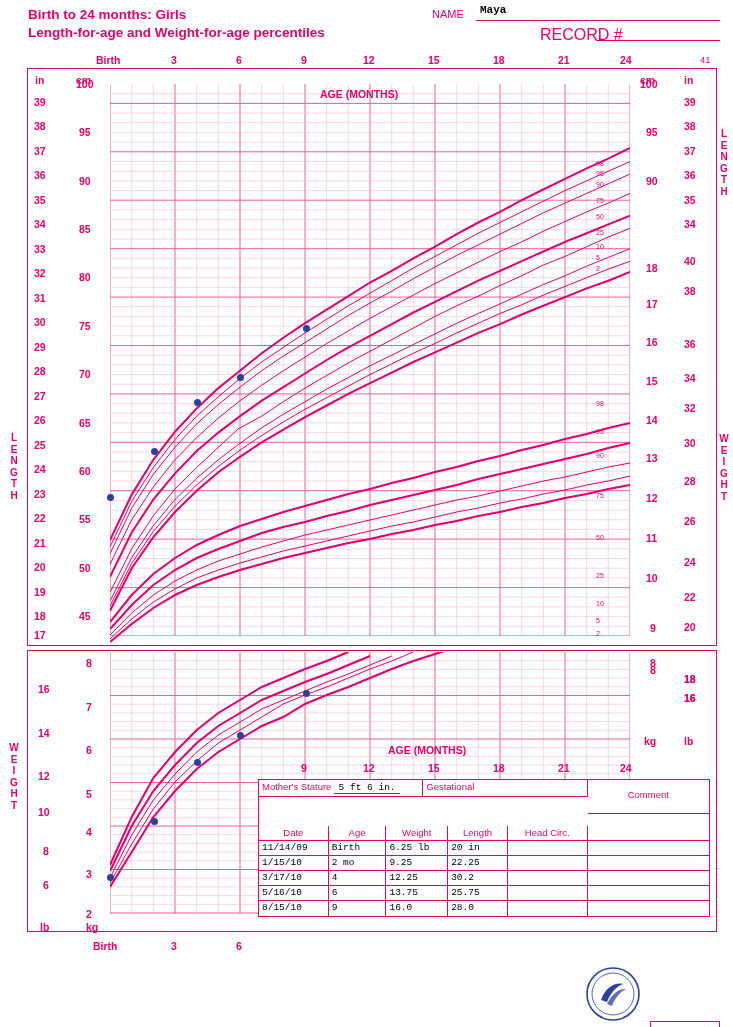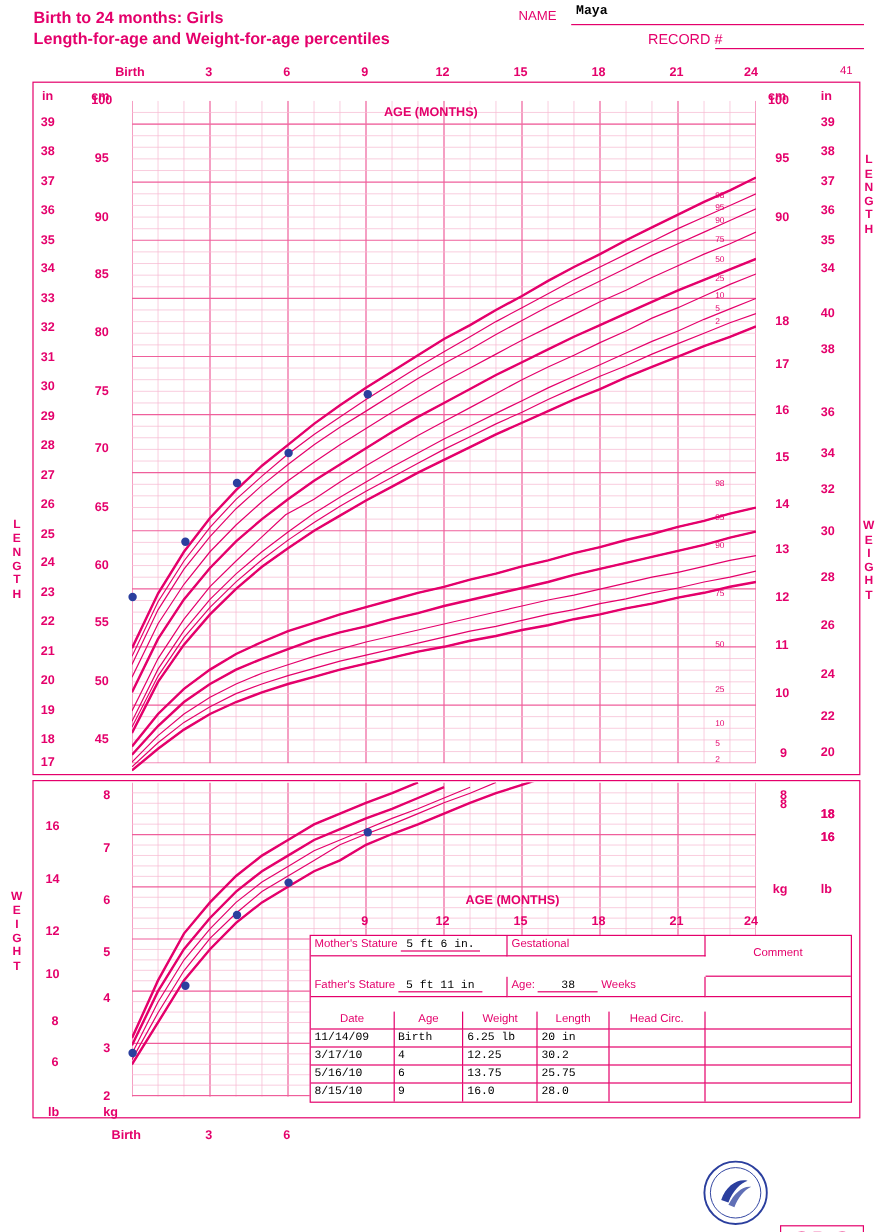--- a/index.html
+++ b/index.html
@@ -15,21 +15,21 @@
 
   
   .title{
     position:absolute;left:28px;top:6px;
     font-size:13.5px;font-weight:bold;color:#e4006b;
     line-height:18px;
   }
   .name-label{position:absolute;left:432px;top:8px;font-size:11px;color:#e4006b;}
   .name-value{position:absolute;left:480px;top:4px;font-size:11px;color:#000;font-family:"Liberation Mono",monospace;font-weight:bold;}
   .name-rule{position:absolute;left:476px;top:20px;width:244px;height:1px;background:#e4006b;}
-  .record-label{position:absolute;left:540px;top:26px;font-size:12px;color:#e4006b;text-align:right;}
+  .record-label{position:absolute;left:540px;top:26px;font-size:16px;color:#e4006b;text-align:right;}
   .record-rule{position:absolute;left:596px;top:40px;width:124px;height:1px;background:#e4006b;}
 
   
   .frame{position:absolute;border:1.6px solid #e4006b;box-sizing:border-box;}
   .plot{position:absolute;overflow:hidden;}
   svg{position:absolute;left:0;top:0;overflow:visible;}
 
   .tick{position:absolute;font-size:9.5px;color:#e4006b;}
   .tick.b{font-weight:bold;font-size:10.5px;}
   .axlabel{position:absolute;font-size:10.5px;font-weight:bold;color:#e4006b;}
@@ -458,51 +458,47 @@
         <span class="stat-line">Mother's Stature</span>
         <span class="uline" style="width:66px;">5 ft 6 in.</span>
       </div>
       <div class="cell" style="width:165px;height:17px;">
         <span class="stat-line">Gestational</span>
       </div>
       <div class="cell last" style="width:122px;height:34px;text-align:center;padding-top:9px;">
         <span class="stat-line">Comment</span>
       </div>
     </div>
-    <div class="row">
-      <div class="cell" style="width:165px;height:17px;">
-        <span class="stat-line">Father's Stature</span>
-        <span class="uline" style="width:70px;">5 ft 11 in</span>
-      </div>
-      <div class="cell" style="width:165px;height:17px;">
-        <span class="stat-line">Age:</span>
-        <span class="uline" style="width:50px;">38</span>
-        <span class="stat-line">Weeks</span>
-      </div>
-      <div class="cell last" style="width:122px;height:17px;"></div>
-    </div>
 
     <div class="row">
       <div class="cell hdr" style="width:70px;">Date</div>
       <div class="cell hdr" style="width:58px;">Age</div>
       <div class="cell hdr" style="width:62px;">Weight</div>
       <div class="cell hdr" style="width:60px;">Length</div>
       <div class="cell hdr" style="width:80px;">Head Circ.</div>
       <div class="cell hdr last" style="width:122px;"></div>
     </div>
 
     <div class="row">
       <div class="cell val" style="width:70px;">11/14/09</div>
       <div class="cell val" style="width:58px;">Birth</div>
       <div class="cell val" style="width:62px;">6.25 lb</div>
       <div class="cell val" style="width:60px;">20 in</div>
       <div class="cell val" style="width:80px;"></div>
       <div class="cell val last" style="width:122px;"></div>
     </div>
     <div class="row">
+      <div class="cell val" style="width:70px;">1/15/10</div>
+      <div class="cell val" style="width:58px;">2 mo</div>
+      <div class="cell val" style="width:62px;">9.25</div>
+      <div class="cell val" style="width:60px;">22.25</div>
+      <div class="cell val" style="width:80px;"></div>
+      <div class="cell val last" style="width:122px;"></div>
+    </div>
+    <div class="row">
       <div class="cell val" style="width:70px;">3/17/10</div>
       <div class="cell val" style="width:58px;">4</div>
       <div class="cell val" style="width:62px;">12.25</div>
       <div class="cell val" style="width:60px;">30.2</div>
       <div class="cell val" style="width:80px;"></div>
       <div class="cell val last" style="width:122px;"></div>
     </div>
     <div class="row">
       <div class="cell val" style="width:70px;">5/16/10</div>
       <div class="cell val" style="width:58px;">6</div>

